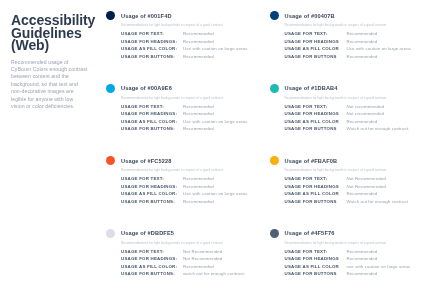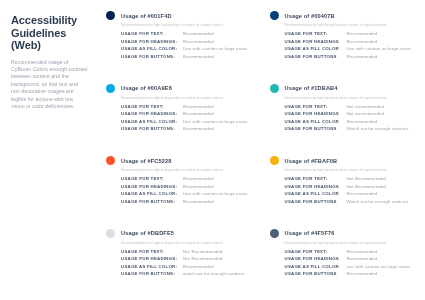--- a/index.html
+++ b/index.html
@@ -11,21 +11,21 @@
   }
   .page { position:relative; width:425px; height:300px; display:flex; }
 
   
   .sidebar {
     width:96px;
     padding:14px 8px 0 11px;
     flex:0 0 96px;
   }
   .side-title {
-    font-size:11px;
+    font-size:14px;
     line-height:12.5px;
     font-weight:bold;
     color:#2d3b50;
     letter-spacing:-0.1px;
   }
   .side-desc {
     margin-top:7px;
     font-size:5.2px;
     line-height:7.4px;
     color:#9aa3b0;

